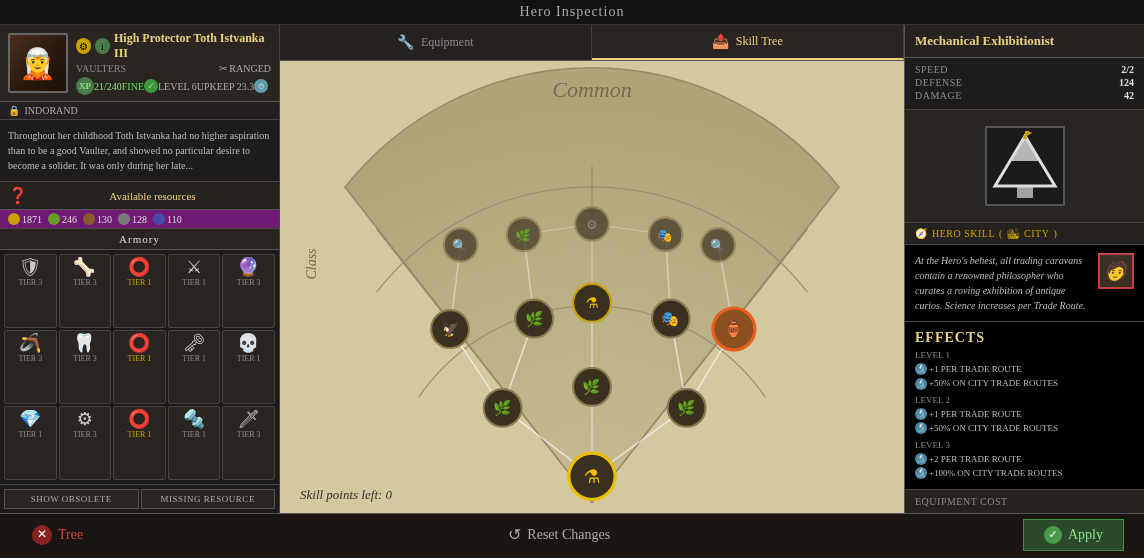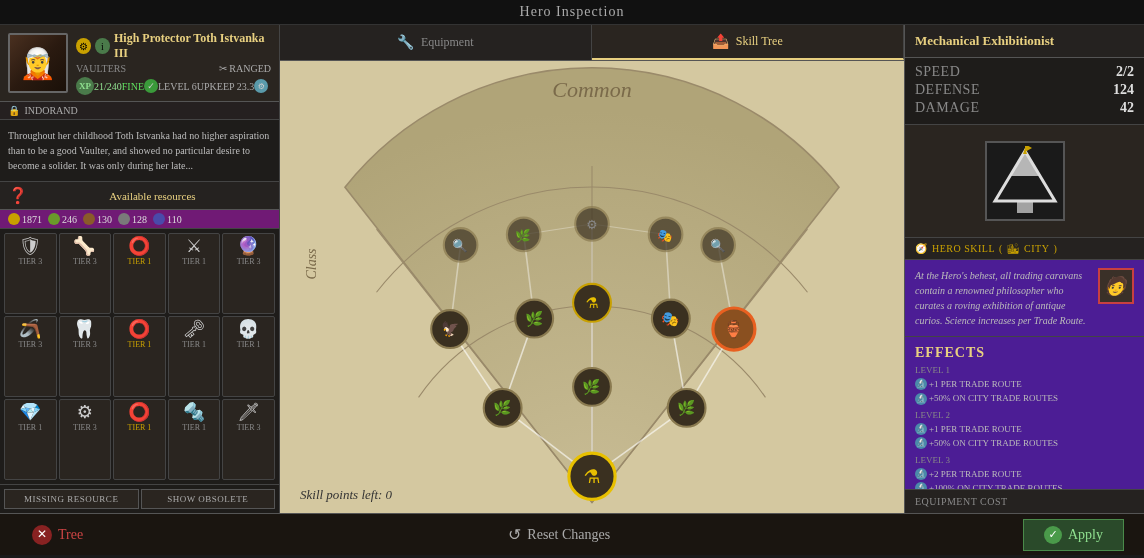--- a/index.html
+++ b/index.html
@@ -339,21 +339,21 @@
       bottom: 10px;
       left: 20px;
       font-size: 13px;
       color: #333;
       font-style: italic;
     }
 
     
     #right-panel {
       width: 240px;
-      background: #4c1d95;
+      background: #000000;
       border-left: 1px solid #555;
       display: flex;
       flex-direction: column;
     }
 
     #tooltip-header {
       background: #252220;
       padding: 8px 10px;
       font-size: 13px;
       color: #e8d080;
@@ -385,21 +385,21 @@
       display: flex;
       flex-direction: column;
       background: #1e1c1a;
       border-bottom: 1px solid #444;
       padding: 6px 10px;
     }
 
     .stat-line {
       display: flex;
       justify-content: space-between;
-      font-size: 14px;
+      font-size: 10px;
       color: #aaa;
       margin-bottom: 2px;
     }
 
     .stat-label { color: #888; letter-spacing: 0.5px; }
     .stat-value { color: #ddd; font-weight: bold; }
 
     #hero-skill-label {
       background: #252220;
       padding: 5px 10px;
@@ -632,20 +632,23 @@
       <div class="resource-item">
         <span class="res-icon res-stone"></span>
         <span>128</span>
       </div>
       <div class="resource-item">
         <span class="res-icon res-mana"></span>
         <span>110</span>
       </div>
     </div>
 
+    <div id="armory-header">
+      <span>Armory</span>
+    </div>
 
     <div id="armory-grid">
       <div class="armory-item">
           <div class="armory-item-icon">🛡</div>
           <span class="armory-tier">TIER 3</span>
         </div>
       <div class="armory-item">
           <div class="armory-item-icon">🦴</div>
           <span class="armory-tier">TIER 3</span>
         </div>
@@ -699,22 +702,22 @@
           <div class="armory-item-icon">🔩</div>
           <span class="armory-tier">TIER 1</span>
         </div>
       <div class="armory-item">
           <div class="armory-item-icon">🗡</div>
           <span class="armory-tier">TIER 3</span>
         </div>
     </div>
 
     <div id="armory-footer">
+      <div class="footer-btn">SHOW OBSOLETE</div>
       <div class="footer-btn">MISSING RESOURCE</div>
-      <div class="footer-btn">SHOW OBSOLETE</div>
     </div>
 
   </div>
 
   <div id="center-panel">
 
     <div id="tab-bar">
       <div class="tab inactive">
         <span class="tab-icon">🔧</span>
         <span>Equipment</span>

